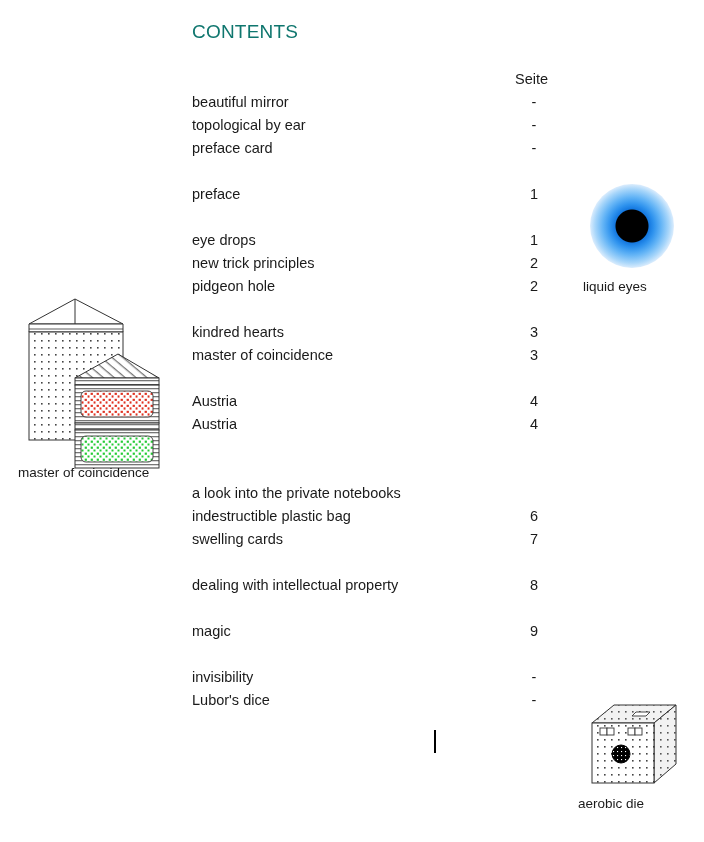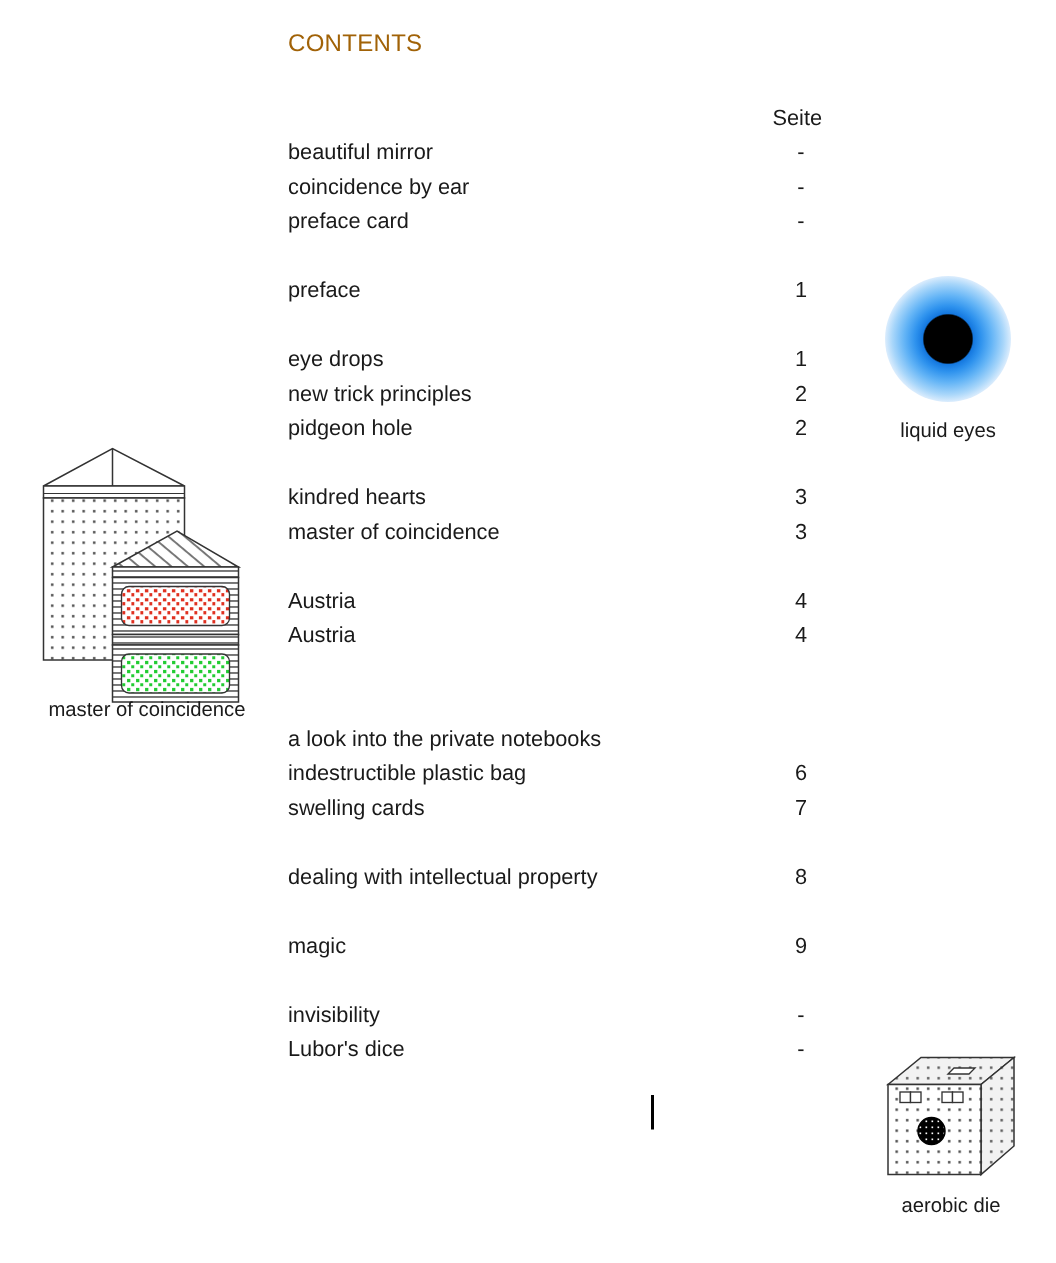--- a/index.html
+++ b/index.html
@@ -14,23 +14,23 @@
     font-family: "Liberation Sans", sans-serif;
     color: #1a1a1a;
     overflow: hidden;
   }
 
   
   #contents-heading {
     position: absolute;
     left: 192px;
     top: 21px;
-    font-size: 16px;
+    font-size: 19px;
     letter-spacing: 0.2px;
-    color: #a16207;
+    color: #0f766e;
     white-space: nowrap;
   }
 
   
   #toc {
     position: absolute;
     left: 192px;
     top: 68px;
     width: 370px;
   }
@@ -83,21 +83,20 @@
     top: 296px;
     width: 175px;
     height: 190px;
   }
   #fig-master svg { display: block; }
   .fig-caption {
     position: absolute;
     font-size: 13.5px;
     color: #1a1a1a;
     white-space: nowrap;
-    text-align: center;
   }
   #caption-master {
     left: 18px;
     top: 465px;
     width: 160px;
   }
 
   
   #fig-eye {
     position: absolute;
@@ -145,21 +144,21 @@
 <div id="toc">
   <div class="toc-row">
     <span class="seite-head">Seite</span>
   </div>
   <div id="toc-rows">
       <div class="toc-row">
         <span class="toc-title">beautiful mirror</span>
         <span class="toc-page">-</span>
       </div>
       <div class="toc-row">
-        <span class="toc-title">coincidence by ear</span>
+        <span class="toc-title">topological by ear</span>
         <span class="toc-page">-</span>
       </div>
       <div class="toc-row">
         <span class="toc-title">preface card</span>
         <span class="toc-page">-</span>
       </div>
       <div class="toc-row spacer">
         <span class="toc-title"></span>
         <span class="toc-page"></span>
       </div>

